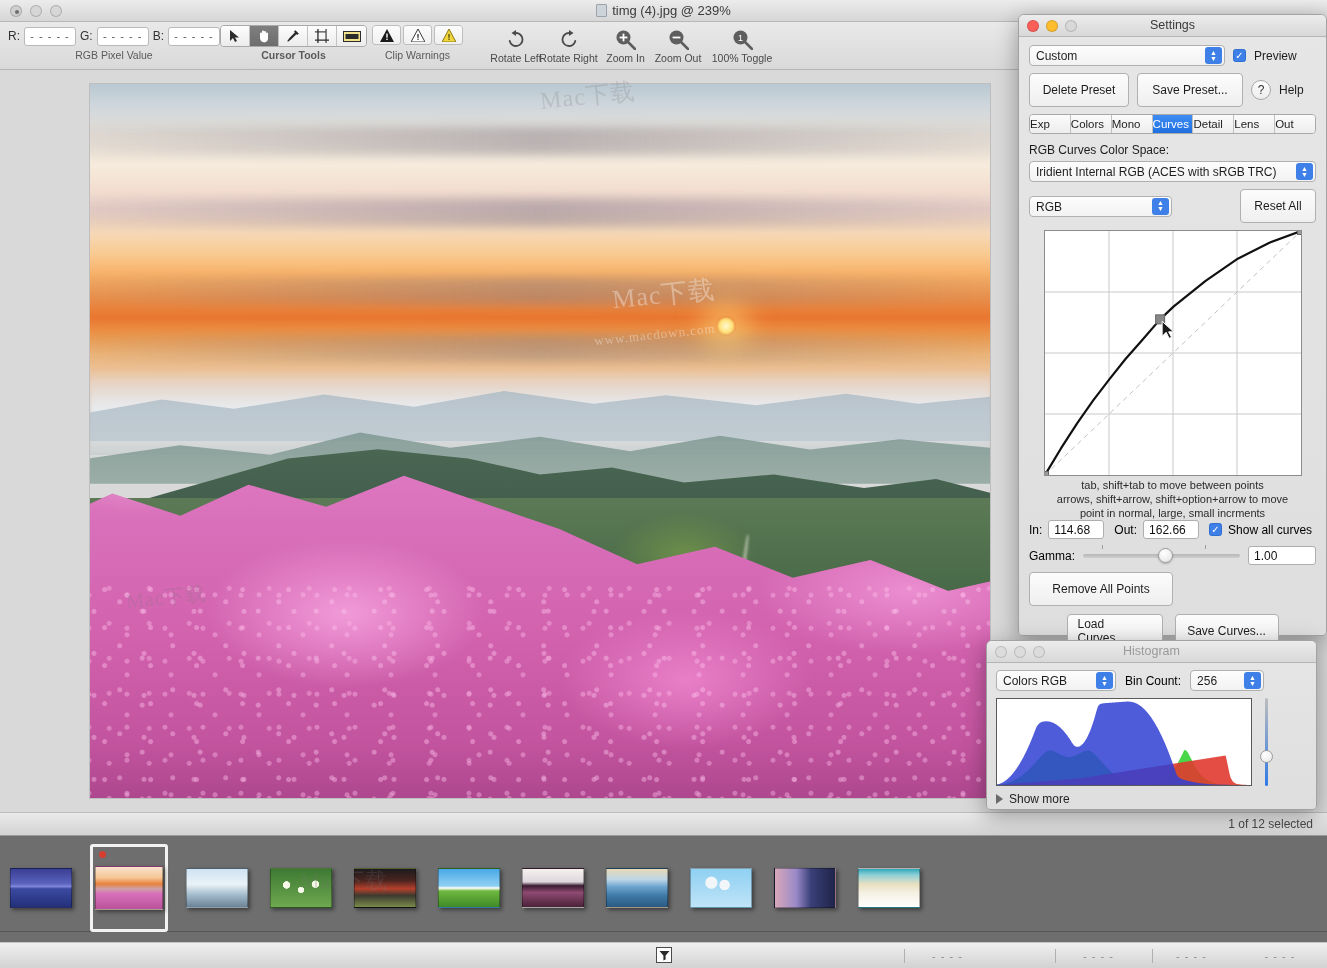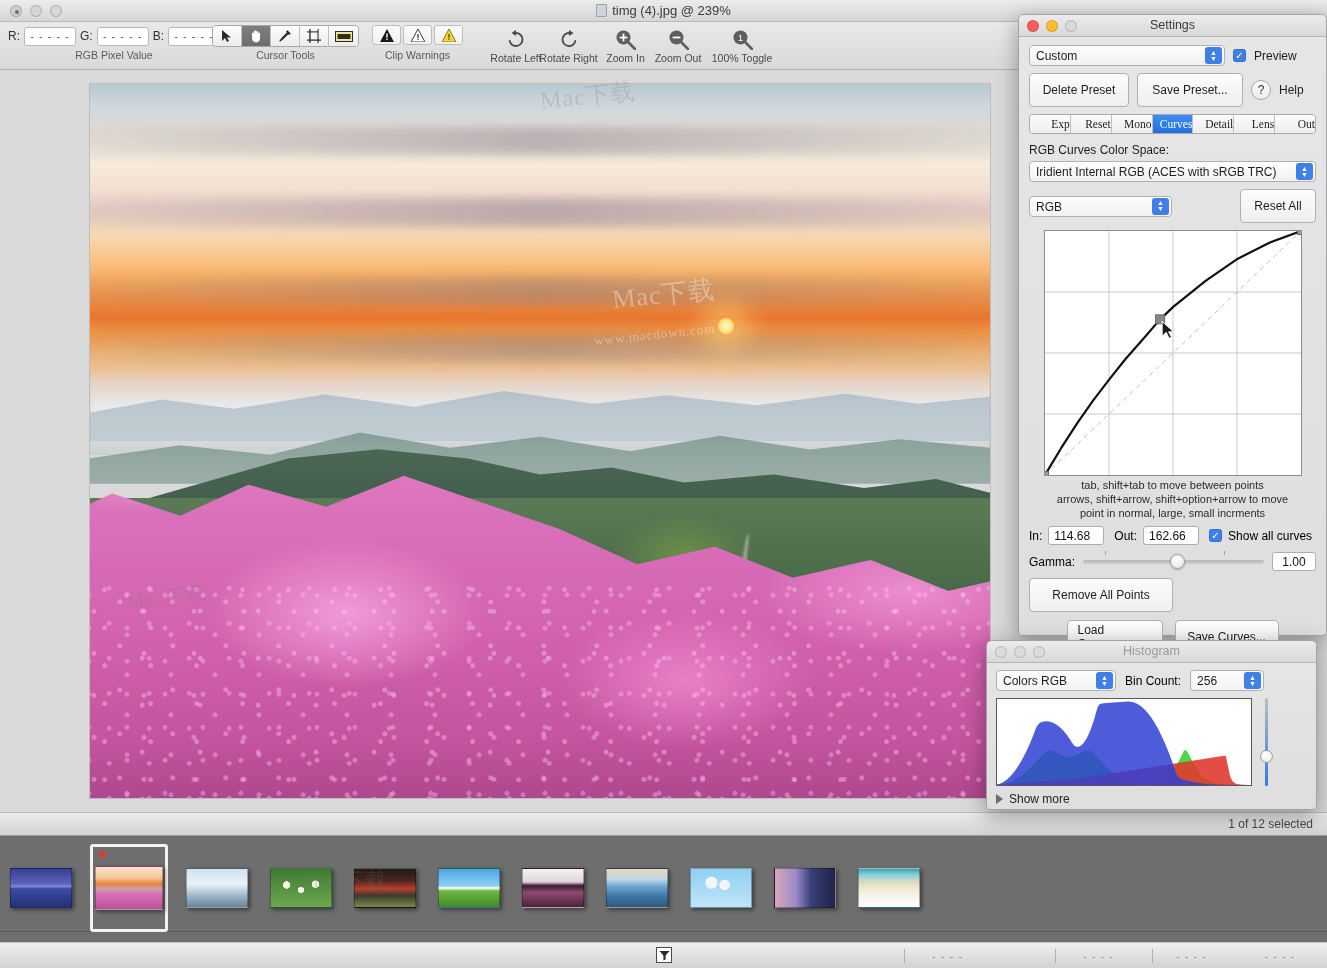--- a/index.html
+++ b/index.html
@@ -249,22 +249,22 @@
     border:1px solid #b0b0b0; border-radius:4px; font-size:12px; color:#1d1d1d;
     display:flex; align-items:center; justify-content:center; padding:16px 10px;
   }
   .help-btn {
     width:20px; height:20px; border-radius:50%; border:1px solid #a8a8a8;
     background: linear-gradient(#fcfcfc,#ededed); font-size:12px; color:#333;
     display:flex; align-items:center; justify-content:center;
   }
   .tabs { display:flex; border:1px solid #a9a9a9; border-radius:4px; overflow:hidden; margin:2px 0 9px; }
   .tabs > div {
-    flex:1; text-align:right; font-size:11.5px; color:#1d1d1d; padding:3px 0 3px;
-    background: linear-gradient(#fbfbfb,#ededed); border-right:1px solid #c0c0c0;font-family:Liberation Serif, serif;
+    flex:1; text-align:left; font-size:11.5px; color:#1d1d1d; padding:3px 0 3px;
+    background: linear-gradient(#fbfbfb,#ededed); border-right:1px solid #c0c0c0;
   }
   .tabs > div:last-child { border-right:none; }
   .tabs > div.active { background: linear-gradient(#3f8cf4,#1f6fe0); color:#fff; }
   .section-label { font-size:12px; color:#1d1d1d; margin-bottom:4px; }
 
   .curvebox {
     width:258px; height:246px; background:#fff; border:1px solid #8c8c8c;
     position:relative; margin:6px auto 0;
   }
   .helptext { font-size:11px; color:#2b2b2b; text-align:center; line-height:14px; margin-top:2px; }
@@ -338,21 +338,21 @@
         <span class="lbl">R:</span>
         <div class="rgb-field">- - - - -</div>
         <span class="lbl">G:</span>
         <div class="rgb-field">- - - - -</div>
         <span class="lbl">B:</span>
         <div class="rgb-field">- - - - -</div>
       </div>
       <div class="tb-caption">RGB Pixel Value</div>
     </div>
 
-    <div class="tb-group" style="left:212px;">
+    <div class="tb-group" style="left:220px;font-weight:bold;">
       <div class="seg">
         <div>
           <svg width="12" height="14" viewBox="0 0 12 14">
                 <path d="M1 1 L1 12 L4 9 L6 13 L8 12 L6 8.5 L10 8.5 Z" fill="#2b2b2b"></path>
               </svg>
         </div>
         <div class="on">
           <svg width="14" height="14" viewBox="0 0 14 14">
                 <path d="M3 9 V4.5a1 1 0 0 1 2 0V8 V2.6a1 1 0 0 1 2 0V8 V2.9a1 1 0 0 1 2 0V8 V4.4a1 1 0 0 1 2 0V9.6c0 2.3-1.6 3.8-3.6 3.8C5 13.4 3 11.8 3 9Z" fill="#fff"></path>
               </svg>
@@ -568,21 +568,21 @@
 
      <div class="row">
        <div class="btn" style="width:100px;">Delete Preset</div>
        <div class="btn" style="width:106px;">Save Preset...</div>
        <div class="help-btn">?</div>
        <span style="font-size:12px;color:#1d1d1d;">Help</span>
      </div>
 
      <div class="tabs">
        <div>Exp</div>
-       <div>Reset</div>
+       <div>Colors</div>
        <div>Mono</div>
        <div class="active">Curves</div>
        <div>Detail</div>
        <div>Lens</div>
        <div>Out</div>
      </div>
 
      <div class="section-label">RGB Curves Color Space:</div>
      <div class="popup" style="width:100%;margin-bottom:7px;">
        <span>Iridient Internal RGB (ACES with sRGB TRC)</span>
@@ -619,38 +619,38 @@
             <path d="M117.12972549019608 90.35670588235294 L117.12972549019608 105.35670588235294 L121.12972549019608 101.35670588235294 L124.12972549019608 107.35670588235294 L126.62972549019608 106.35670588235294 L123.62972549019608 100.85670588235294 L128.62972549019608 100.85670588235294 Z" fill="#1a1a1a" stroke="#fff" stroke-width="1"></path>
           </svg>
      </div>
 
      <div class="helptext">
        <div>tab, shift+tab to move between points</div>
        <div>arrows, shift+arrow, shift+option+arrow to move</div>
        <div>point in normal, large, small incrments</div>
      </div>
 
-     <div class="row" style="margin-top:6px;gap:6px;">
+     <div class="row" style="gap:6px;">
        <span style="font-size:12px;">In:</span>
        <div class="numfield" style="width:56px;">114.68</div>
        <span style="font-size:12px;margin-left:4px;">Out:</span>
        <div class="numfield" style="width:56px;">162.66</div>
        <div class="chk" style="margin-left:4px;">✓</div>
        <span style="font-size:12px;">Show all curves</span>
      </div>
 
      <div class="row" style="gap:8px;">
        <span style="font-size:12px;">Gamma:</span>
        <div class="slider">
          <div class="track"></div>
          <div class="tickmark" style="left:12%;"></div>
          <div class="tickmark" style="left:78%;"></div>
          <div class="knob"></div>
        </div>
-       <div class="numfield" style="width:44px;text-align:center;">1.00</div>
+       <div class="numfield" style="width:68px;">1.00</div>
      </div>
 
 
      <div class="row">
        <div class="btn" style="width:144px;">Remove All Points</div>
      </div>
 
      <div class="row" style="gap:12px;justify-content:center;margin-top:8px;">
        <div class="btn" style="width:96px;">Load Curves...</div>
        <div class="btn" style="width:104px;">Save Curves...</div>

